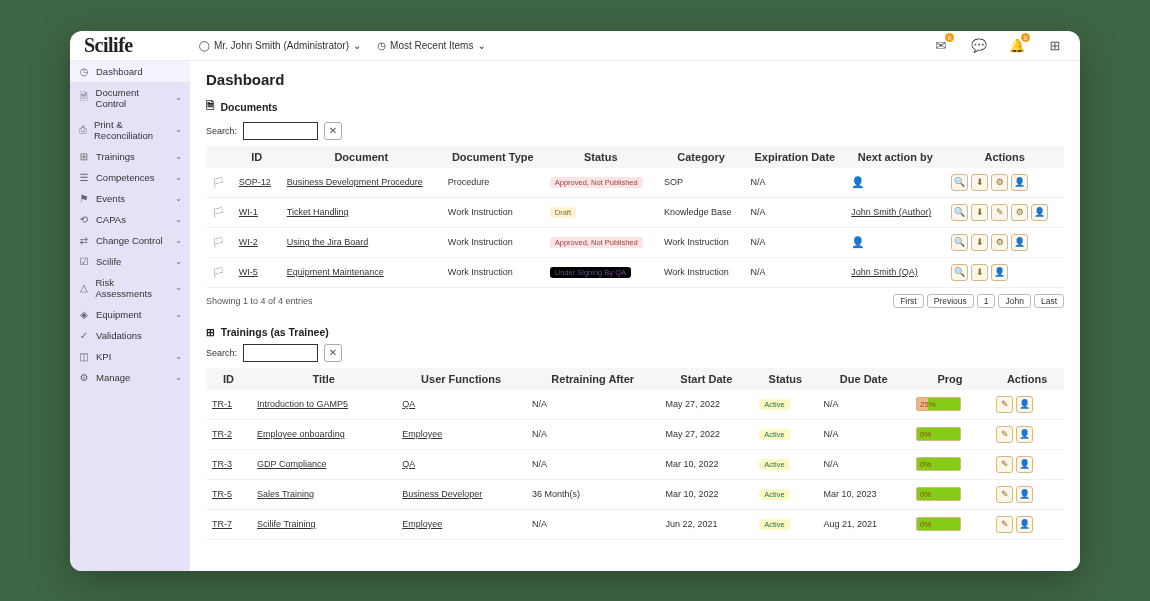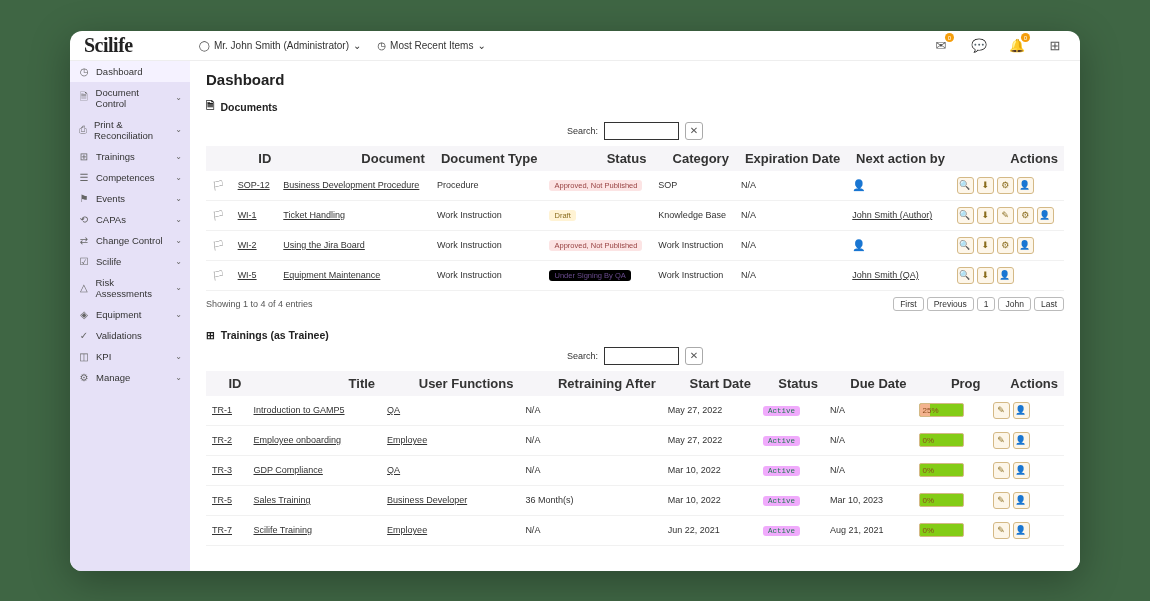--- a/index.html
+++ b/index.html
@@ -14,32 +14,32 @@
 .body { flex:1; display:flex; overflow:hidden; }
 .sidebar { width:120px; background:#e6e1f7; display:flex; flex-direction:column; font-size:9.5px; color:#333; overflow-y:auto; }
 .side-item { display:flex; align-items:center; padding:5px 8px; gap:6px; cursor:pointer; position:relative; }
 .side-item.active { background:#f5f2ff; }
 .side-item .sicon { width:12px; display:flex; justify-content:center; font-size:10px; color:#666; }
 .side-item .chev { margin-left:auto; font-size:8px; color:#666; }
 .main { flex:1; overflow-y:auto; background:#fff; padding:10px 16px; }
 h1.page-title { font-size:15px; font-weight:600; color:#222; margin:0 0 10px 0; }
 .section { margin-bottom:18px; }
 .section-head { display:flex; align-items:center; gap:6px; font-size:10.5px; font-weight:600; color:#222; margin-bottom:6px; }
-.searchrow { display:flex; justify-content:center; align-items:center; gap:6px; margin-bottom:6px; font-size:9px; color:#333; }
+.searchrow { display:flex; justify-content:flex-start; align-items:center; gap:6px; margin-bottom:6px; font-size:9px; color:#333; }
 .searchrow input { width:75px; height:18px; border:1px solid #333; font-size:9px; padding:0 3px; }
 .clearbtn { width:18px; height:18px; border:1px solid #aaa; border-radius:3px; display:flex; align-items:center; justify-content:center; cursor:pointer; font-size:10px; color:#555; }
 table { width:100%; border-collapse:collapse; font-size:9px; }
-thead th { background:#f6f5f8; text-align:right; padding:5px 6px; font-weight:600; color:#333; font-size:13px; }
+thead th { background:#f6f5f8; text-align:center; padding:5px 6px; font-weight:600; color:#333; font-size:11px; }
 tbody td { padding:6px 6px; border-bottom:1px solid #f1f1f1; color:#333; vertical-align:middle; }
 .link { color:#333; text-decoration:underline; cursor:pointer; }
 .pill { display:inline-block; padding:1px 5px; border-radius:3px; font-size:7.5px; font-weight:500; white-space:nowrap; }
 .pill.approved { background:#fce4e4; color:#994444; }
 .pill.draft { background:#fff3d4; color:#8a6d1e;text-align:right; }
 .pill.signing { background:#000000; color:#6a4b8f; }
-.pill.active { background:#f0abfc; color:#1f7a52;font-family:Liberation Mono, monospace; }
+.pill.active { background:#fef9c3; color:#1f7a52; }
 .actions { display:flex; gap:3px; }
 .aicon { width:17px; height:17px; border:1px solid #d4b986; background:#fdf6e9; border-radius:3px; display:flex; align-items:center; justify-content:center; cursor:pointer; font-size:9px; color:#8a6d1e; }
 .footer-row { display:flex; justify-content:space-between; align-items:center; margin-top:6px; font-size:9px; color:#555; }
 .pager { display:flex; gap:3px; }
 .pgbtn { border:1px solid #bbb; border-radius:3px; padding:1px 6px; font-size:8.5px; cursor:pointer; color:#333; background:#fff; }
 .prog { width:45px; height:14px; border:1px solid #d4b986; border-radius:2px; position:relative; font-size:8px; display:flex; align-items:center; padding-left:3px; background:#84cc16; color:#8a4b1e; overflow:hidden; }
 .prog .bar { position:absolute; top:0; left:0; bottom:0; background:#f3b38e; z-index:0; }
 .prog span { position:relative; z-index:1; }
 .flagicon { font-size:10px; color:#888; }
 .usericon { font-size:11px; color:#666; }

